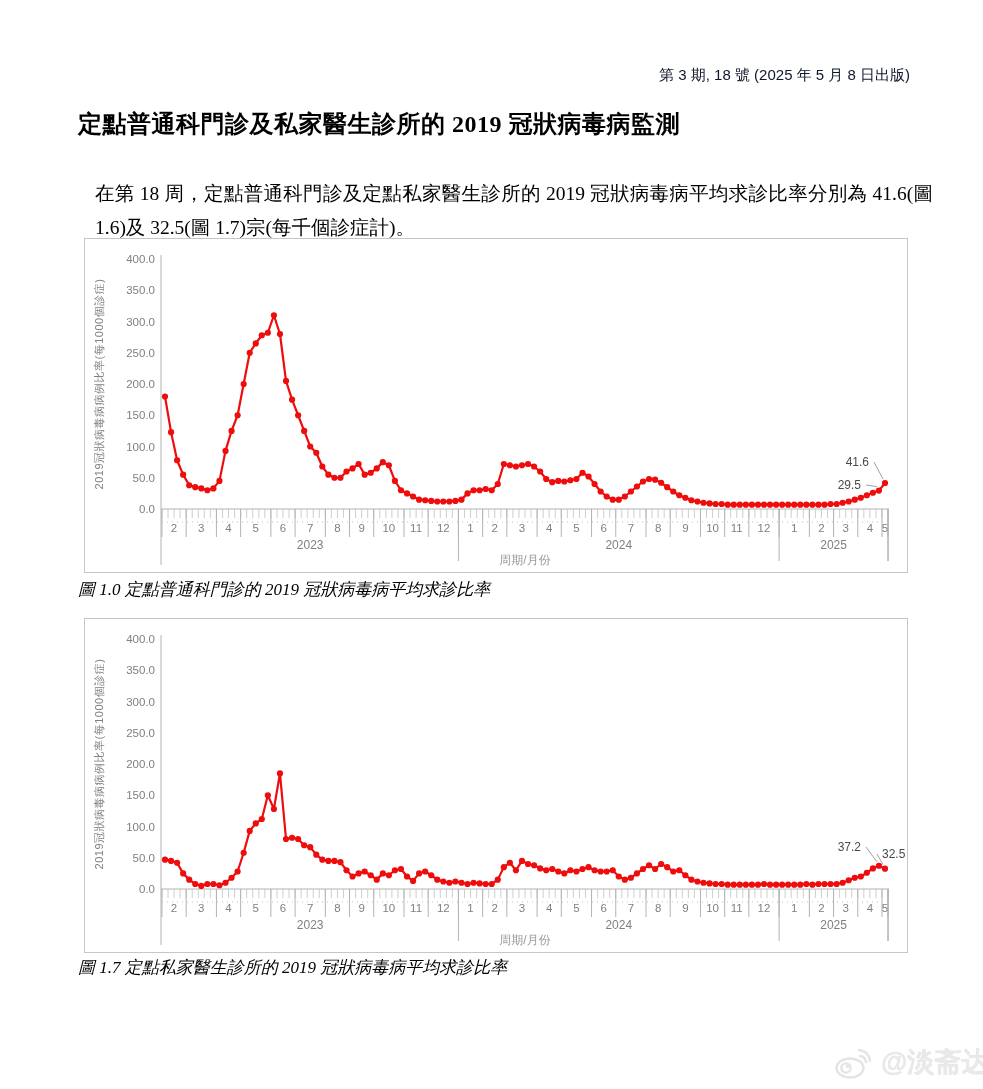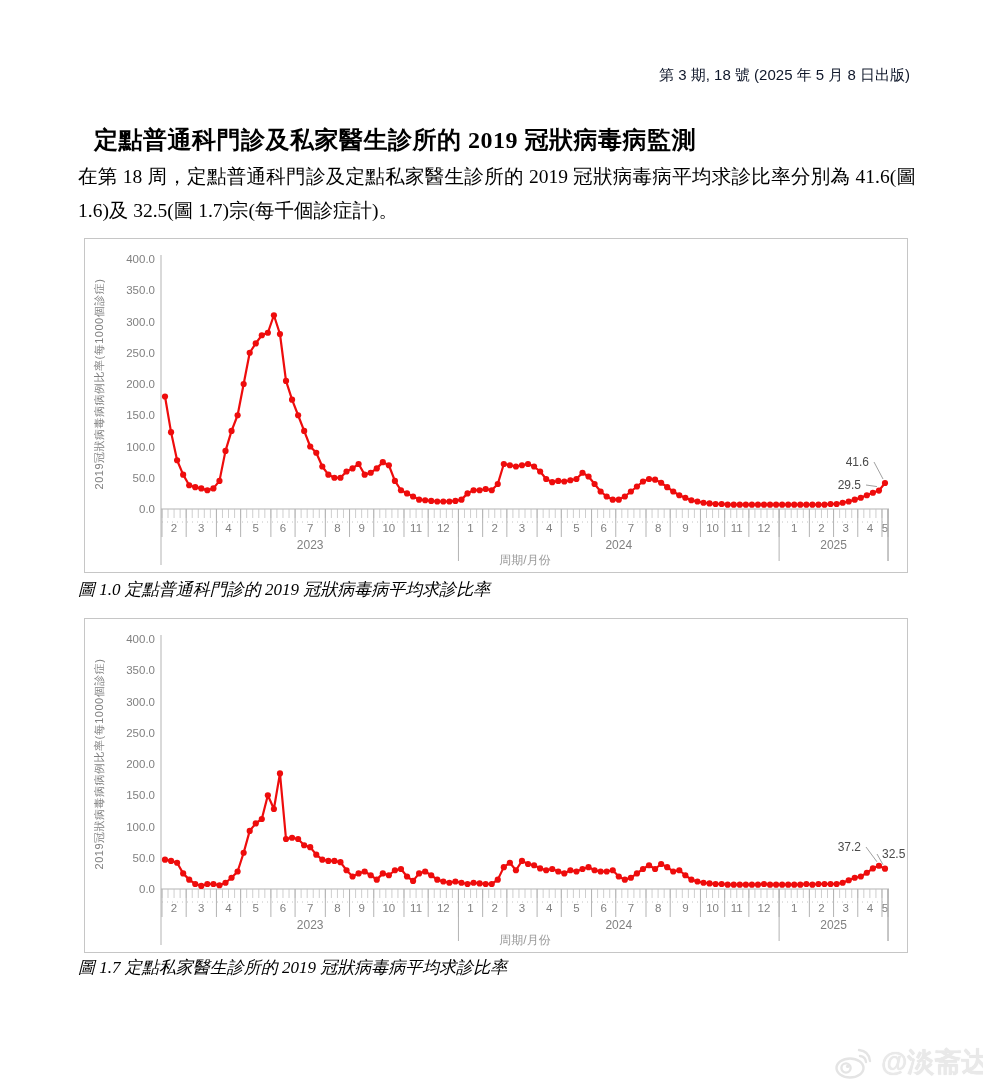--- a/index.html
+++ b/index.html
@@ -1,22 +1,22 @@
 <!DOCTYPE html>
 <html><head>
 <meta charset="utf-8">
 <style>
   html,body{margin:0;padding:0;background:#fff;}
   .page{position:relative;width:983px;height:1089px;background:#fff;overflow:hidden;
         font-family:"Liberation Serif","DejaVu Serif",serif;color:#000;}
   .issue{position:absolute;top:66px;right:73px;font-family:"Liberation Sans","DejaVu Sans",sans-serif;
          font-size:15px;color:#0f172a;}
-  .title{position:absolute;left:78px;top:108px;margin:16px;font-size:24px;font-weight:bold;
+  .title{position:absolute;left:78px;top:108px;margin:0;font-size:24px;font-weight:bold;
          letter-spacing:0.5px;white-space:nowrap;}
-  .para{position:absolute;left:78px;top:160px;width:838px;margin:0;font-size:19.5px;
+  .para{position:absolute;left:78px;top:160px;width:838px;margin:17px;font-size:19.5px;
         line-height:34px;text-align:justify;}
   .chartbox{position:absolute;left:84px;width:822px;height:333px;margin:0;
             border:1px solid #c6c6c6;background:#fff;}
   .caption{position:absolute;left:78px;font-size:17px;font-style:italic;white-space:nowrap;}
   
   .tk{font:11.5px "Liberation Sans","DejaVu Sans",sans-serif;fill:#808080;}
   .yr{font-size:12px;}
   .xl{fill:#9a9a9a;font-size:12px;}
   .yl{font-size:11px;fill:#7f7f7f;letter-spacing:0.5px;}
   .co{font:12px "Liberation Sans","DejaVu Sans",sans-serif;fill:#4a4a4a;}

